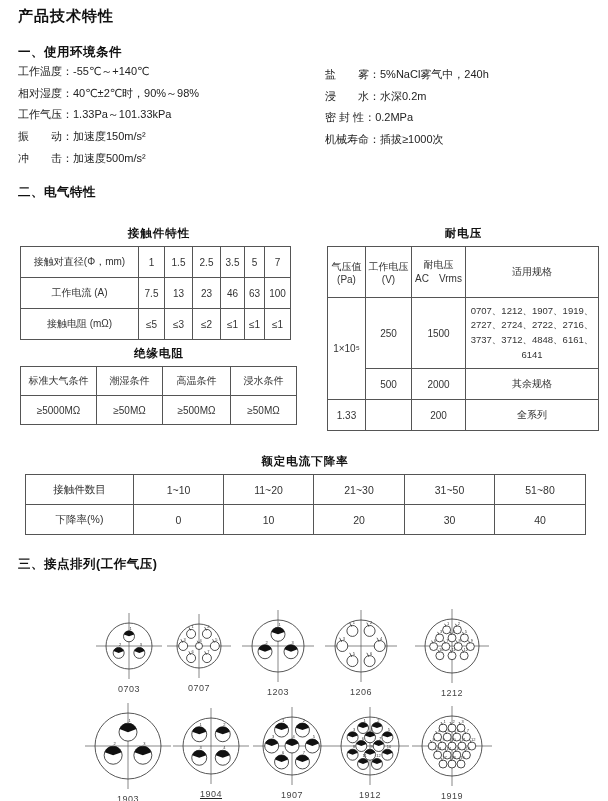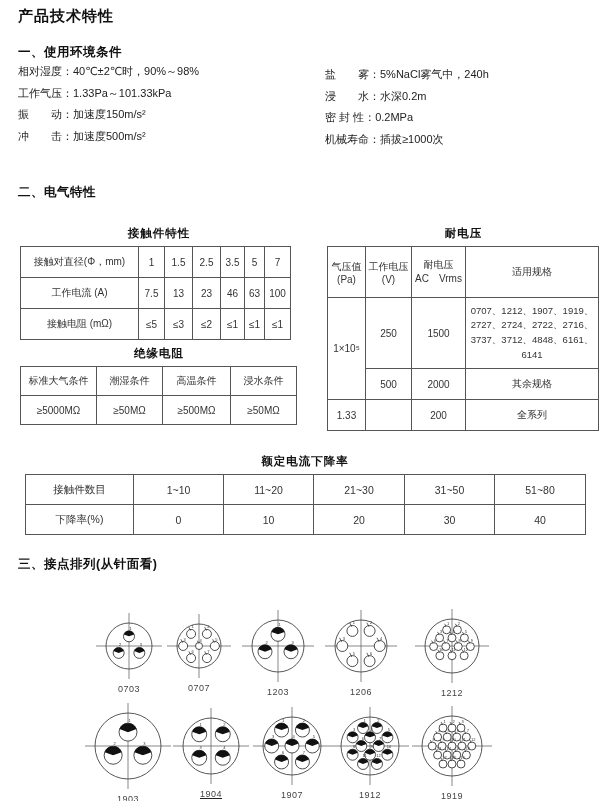--- a/index.html
+++ b/index.html
@@ -30,20 +30,21 @@
   .connector-label{font-size:9px;color:#444;letter-spacing:0.5px;margin-top:1px;}
 </style>
 </head>
 <body>
 
 <div class="abs doc-title" style="left:18px;top:7px;">产品技术特性</div>
 
 <div class="abs sec-heading" style="left:18px;top:44px;">一、使用环境条件</div>
 
 <div class="abs" style="left:18px;top:64px;" id="env-left">
+    <div class="env-line"><span class="env-label">工作温度</span><span>：-55℃～+140℃</span></div>
     <div class="env-line"><span class="env-label">相对湿度</span><span>：40℃±2℃时，90%～98%</span></div>
     <div class="env-line"><span class="env-label">工作气压</span><span>：1.33Pa～101.33kPa</span></div>
     <div class="env-line"><span class="env-label">振　　动</span><span>：加速度150m/s²</span></div>
     <div class="env-line"><span class="env-label">冲　　击</span><span>：加速度500m/s²</span></div>
   </div>
 
 <div class="abs" style="left:325px;top:67px;" id="env-right">
     <div class="env-line"><span class="env-label">盐　　雾</span><span>：5%NaCl雾气中，240h</span></div>
     <div class="env-line"><span class="env-label">浸　　水</span><span>：水深0.2m</span></div>
     <div class="env-line"><span class="env-label">密 封 性</span><span>：0.2MPa</span></div>
@@ -189,21 +190,21 @@
         <td>下降率(%)</td>
         <td>0</td>
         <td>10</td>
         <td>20</td>
         <td>30</td>
         <td>40</td>
       </tr>
     </tbody>
 </table>
 
-<div class="abs sec-heading" style="left:18px;top:556px;">三、接点排列(从针面看)</div>
+<div class="abs sec-heading" style="left:18px;top:556px;">三、接点排列(工作气压)</div>
 
 <div class="abs" id="connectors" style="left:0;top:0;width:608px;height:801px;border-radius:25px;">
     <div class="connector" style="left: 96px; top: 613px; width: 66px;"><svg width="66" height="66" viewBox="0 0 66 66">
         <line x1="0" y1="33" x2="66" y2="33" stroke="#555" stroke-width="0.7"></line>
         <line x1="33" y1="0" x2="33" y2="66" stroke="#555" stroke-width="0.7"></line>
         <circle cx="33" cy="33" r="23" fill="none" stroke="#444" stroke-width="0.9"></circle>
         <circle cx="33" cy="23.34" r="5.5" fill="#fff" stroke="#222" stroke-width="0.8"></circle>
         <path d="M33,23.34 L27.831690585677503,21.458889211708822 A5.5,5.5 0 0 1 38.16830941432249,21.458889211708822 Z" fill="#111"></path>
         <text x="34.5" y="16.84" font-size="4" fill="#333" text-anchor="middle" font-family="Liberation Sans, sans-serif">1</text>
         <circle cx="22.65" cy="39.9" r="5.5" fill="#fff" stroke="#222" stroke-width="0.8"></circle>

